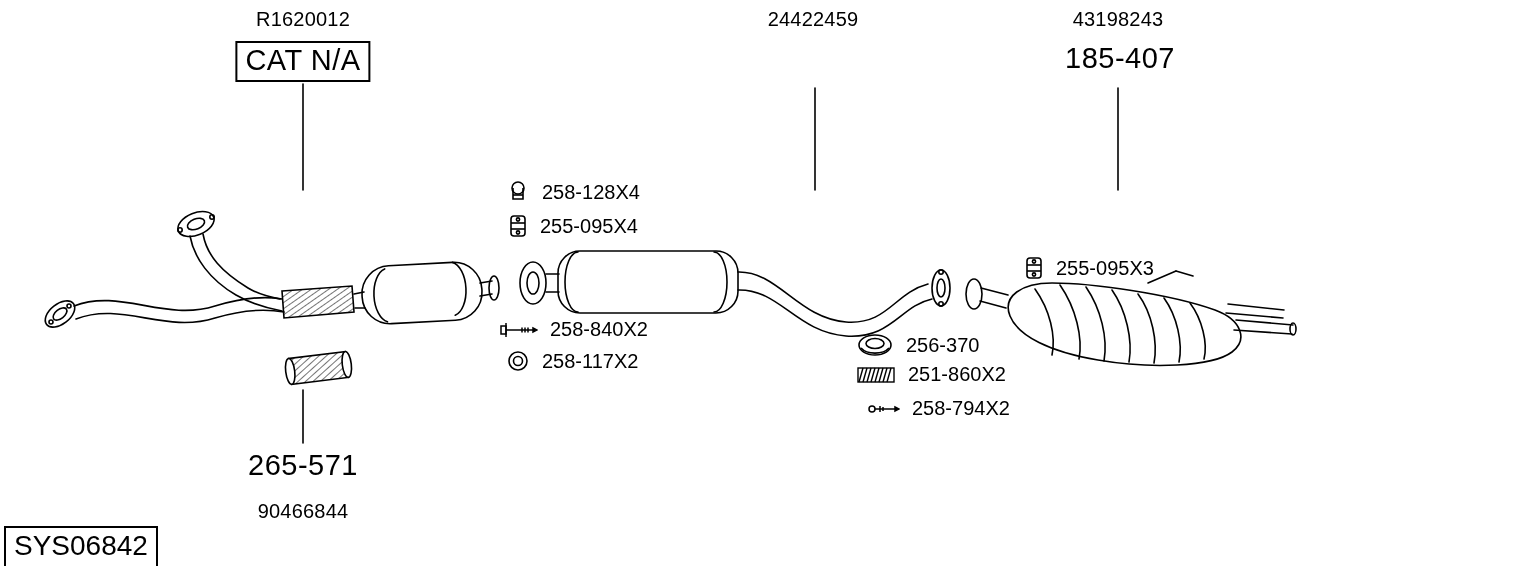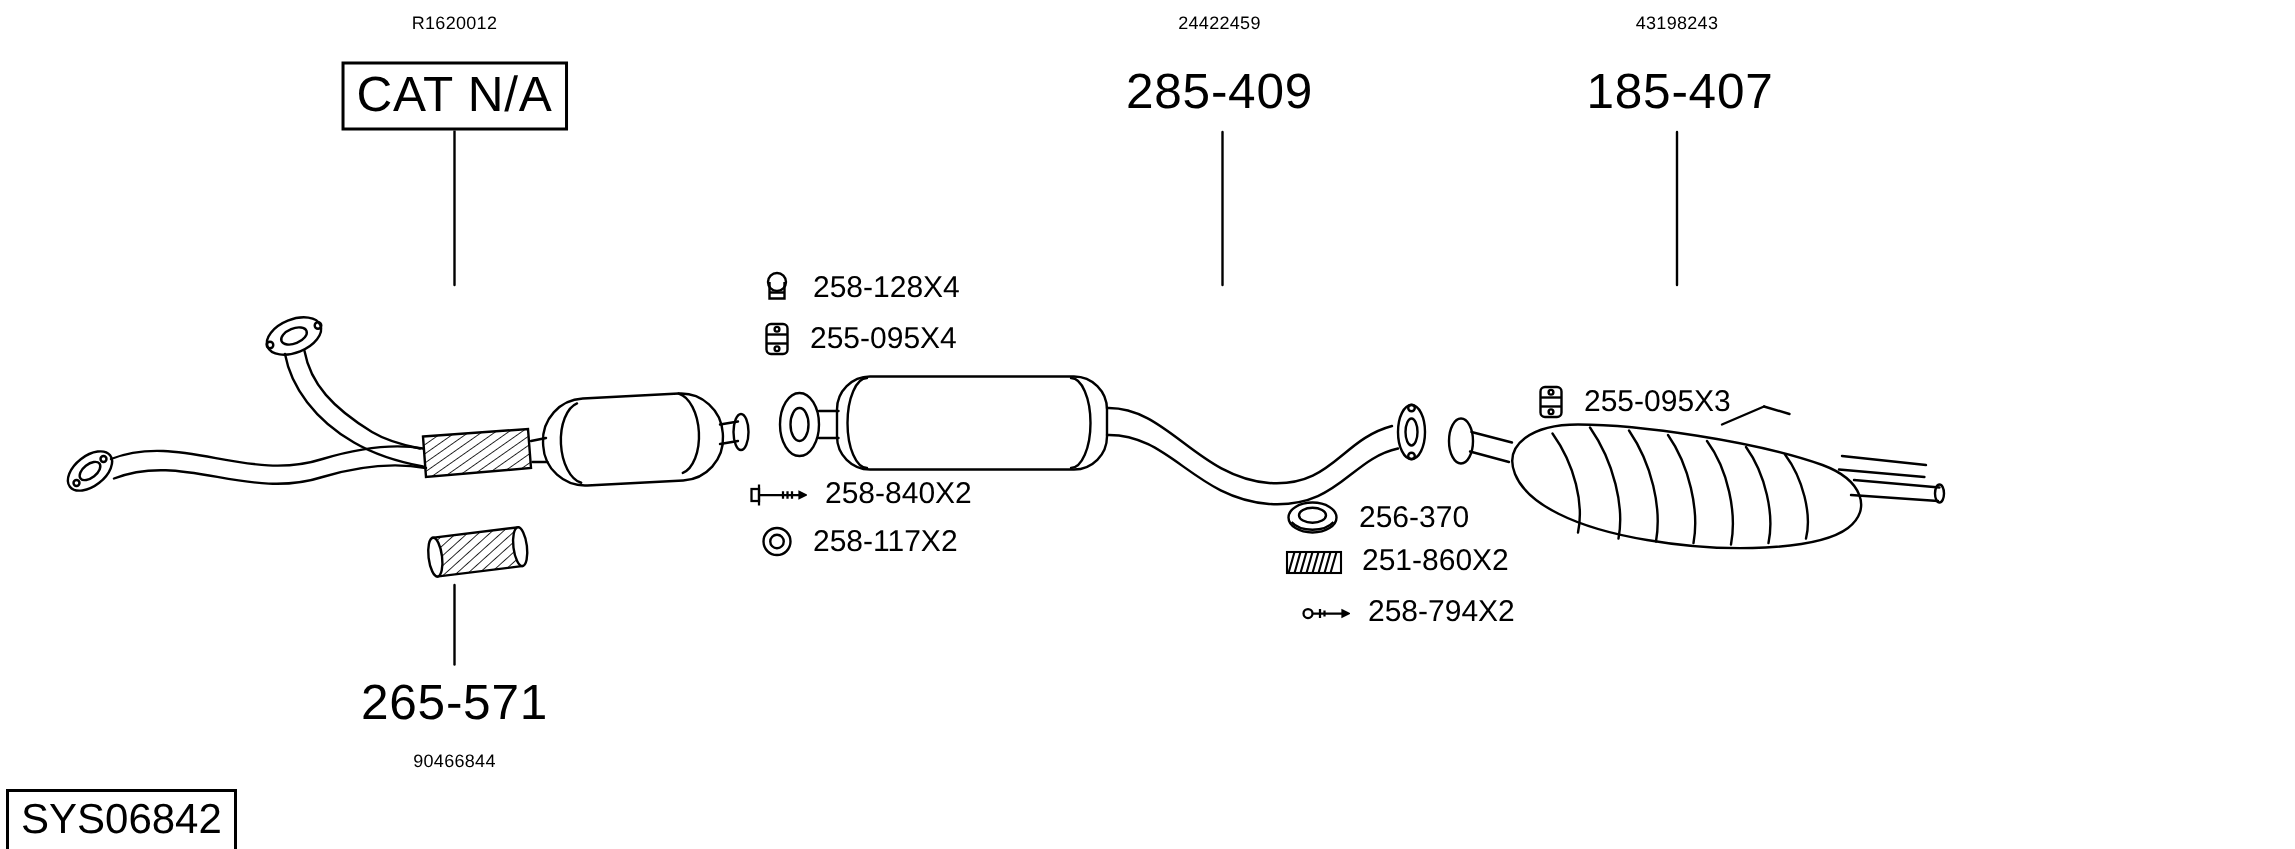--- a/index.html
+++ b/index.html
@@ -1,22 +1,22 @@
 <!DOCTYPE html>
 <html><head>
 <meta charset="utf-8">
 <style>
   * { margin:0; padding:0; box-sizing:border-box; }
   html,body { background:#ffffff; }
   body { font-family:"Liberation Sans", sans-serif; color:#000; }
   .canvas { position:relative; width:1530px; height:566px; background:#fff; overflow:hidden; }
   .abs { position:absolute; }
   .center { transform:translateX(-50%); white-space:nowrap; }
-  .ref-small { font-size:12px; letter-spacing:0.2px; }
-  .label-big { font-size:33px; letter-spacing:0.5px;text-align:right; }
+  .ref-small { font-size:20px; letter-spacing:0.2px; }
+  .label-big { font-size:29px; letter-spacing:0.5px;text-align:right; }
   .boxed { border:2px solid #000; padding:1px 8px 3px 8px; background:#fff; }
   .sys-box { border:2px solid #000; padding:2px 8px 4px 8px; font-size:28px; background:#fff; }
   .hw-row { position:absolute; display:flex; align-items:center; gap:12px; }
   .hw-icon { display:flex; align-items:center; justify-content:center; }
   .hw-icon svg { display:block; }
   .hw-label { font-size:20px; white-space:nowrap; }
   svg.diagram { position:absolute; left:0; top:0; }
 </style>
 </head>
 <body>
@@ -105,21 +105,20 @@
         <line x1="1234" y1="330" x2="1292" y2="334"></line>
         <ellipse cx="1293" cy="329" rx="3" ry="6"></ellipse>
       </g>
     </g>
   </svg>
 
   <div class="abs center ref-small" style="left:303px; top:8px;">R1620012</div>
   <div class="abs center label-big boxed" style="left:303px; top:41px;">CAT N/A</div>
 
   <div class="abs center ref-small" style="left:813px; top:8px;">24422459</div>
-  <div class="abs center label-big" style="left:813px; top:42px;">285-409</div>
 
   <div class="abs center ref-small" style="left:1118px; top:8px;">43198243</div>
   <div class="abs center label-big" style="left:1120px; top:42px;">185-407</div>
 
   <div class="hw-row" style="left:506px; top:179px;">
     <span class="hw-icon">
       <svg width="24" height="26" viewBox="0 0 24 26" fill="none" stroke="#000" stroke-width="1.6">
         <circle cx="12" cy="9" r="6"></circle>
         <path d="M7,9 v11 h10 v-11"></path>
         <line x1="7" y1="16" x2="17" y2="16"></line>

